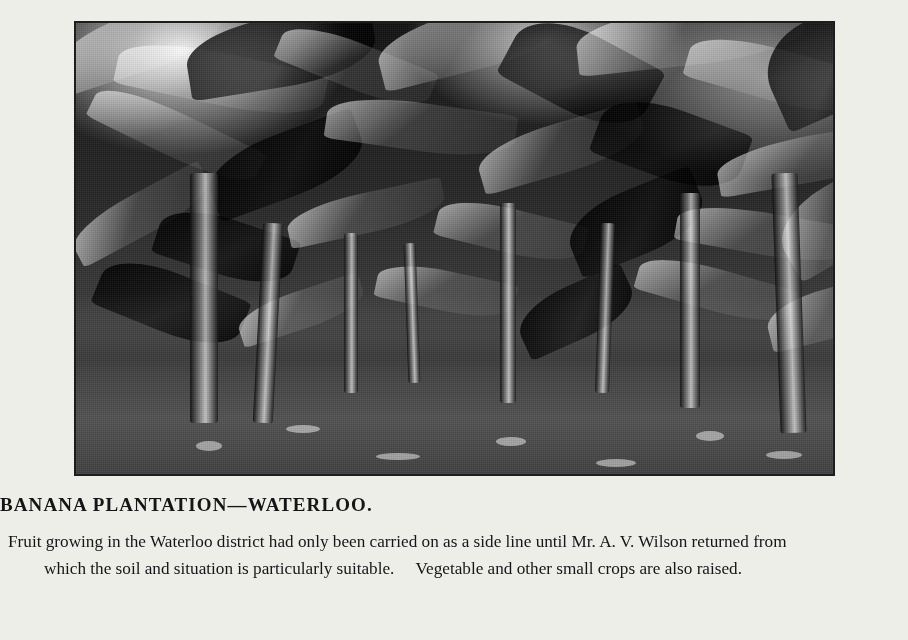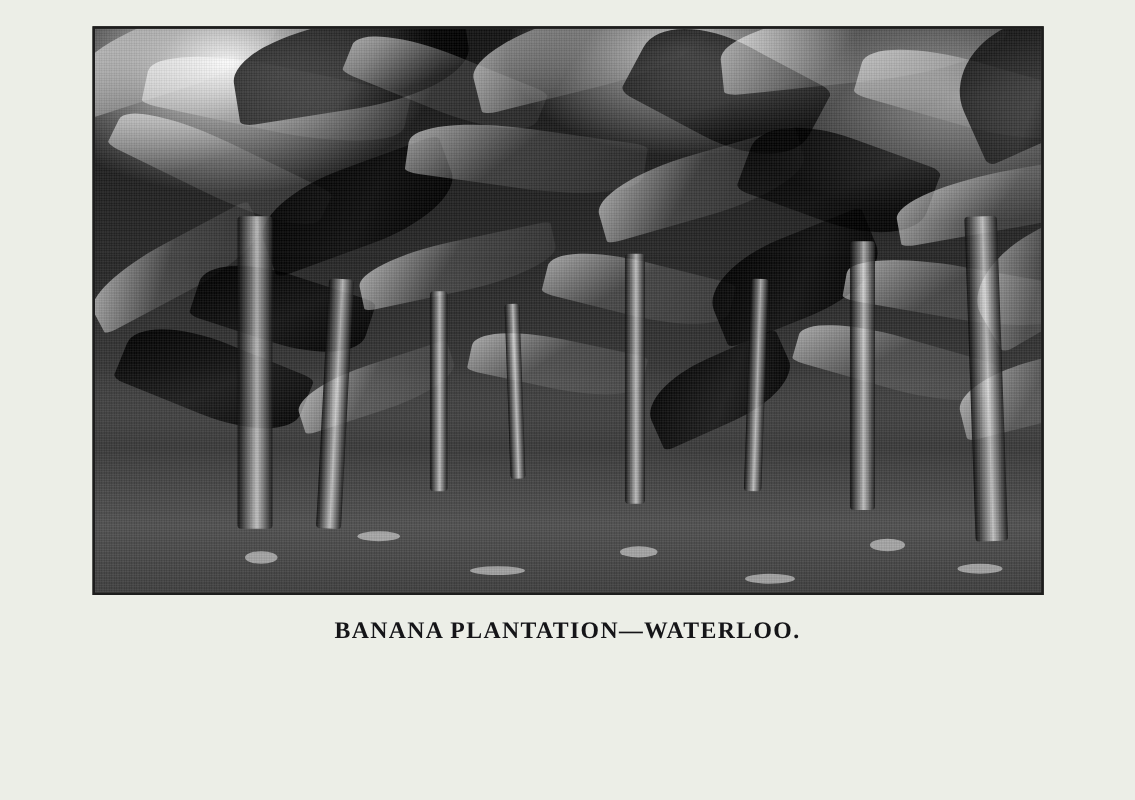--- a/index.html
+++ b/index.html
@@ -82,21 +82,21 @@
       repeating-linear-gradient(90deg, rgba(255,255,255,0.03) 0px, rgba(255,255,255,0.03) 1px, rgba(0,0,0,0.03) 1px, rgba(0,0,0,0.03) 2px);
     pointer-events: none;
   }
 
   
   .caption {
     position: absolute;
     left: 0;
     top: 494px;
     width: 908px;
-    text-align: center;
+    text-align: left;
     font-size: 19px;
     font-weight: bold;
     letter-spacing: 1.1px;
     color: #151518;
     font-family: "Liberation Serif", serif;
   }
 
   
   .body-text {
     position: absolute;
@@ -176,16 +176,18 @@
       <div class="speck" style="left:690px; top:428px; width:36px; height:8px;"></div>
 
       <div class="grain"></div>
     </div>
   </div>
 
   <div class="caption">BANANA  PLANTATION—WATERLOO.</div>
 
   <div class="body-text">
     <p>
+      <span class="line l1">Fruit growing in the Waterloo district had only been carried on as a side line until Mr. A. V. Wilson returned from</span>
+      <span class="line l4">which the soil and situation is particularly suitable.     Vegetable and other small crops are also raised.</span>
     </p>
   </div>
 
 </div>
 
 </body></html>

